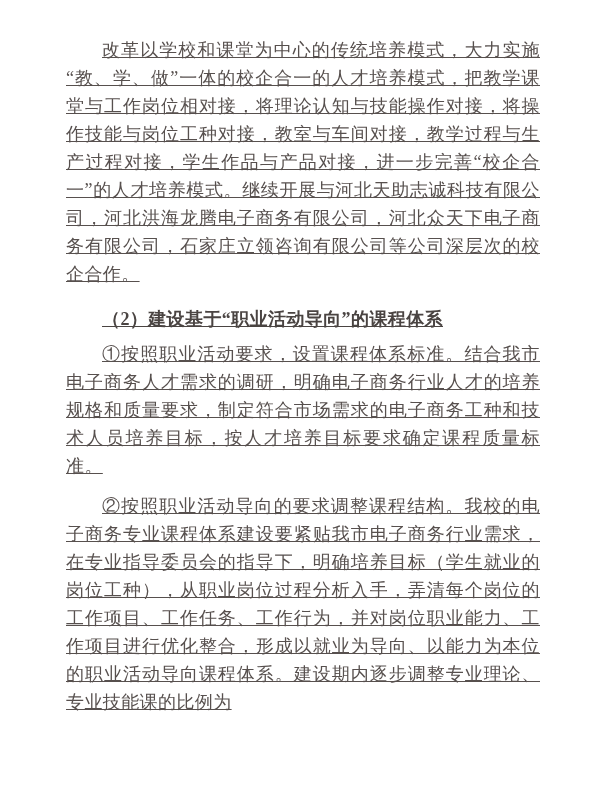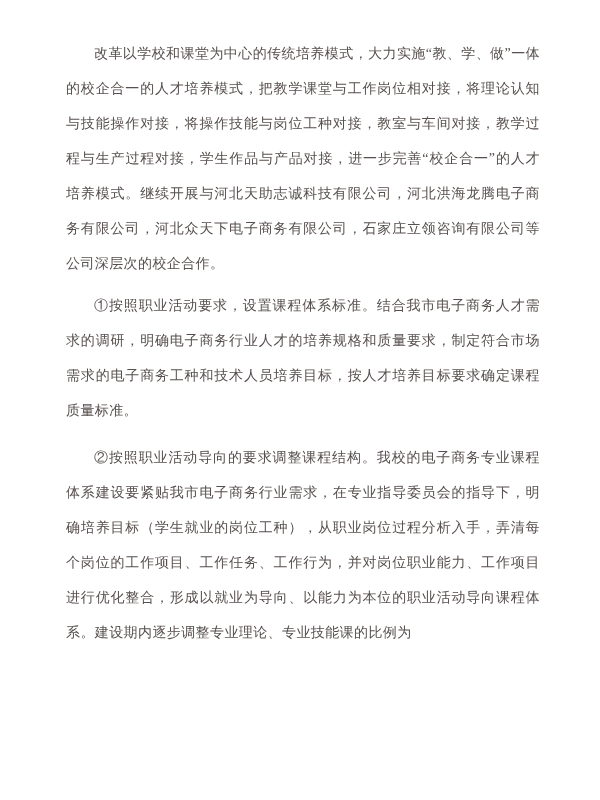--- a/index.html
+++ b/index.html
@@ -16,40 +16,42 @@
     font-family:"Liberation Serif","DejaVu Serif",serif;
   }
   .page{
     box-sizing:border-box;
     width:600px;height:800px;
     padding:36px 60px 0 66px;
     background:var(--bg);
   }
   .page p{
     margin:0;
-    font-size:14px;
-    line-height:35px;
+    font-size:18px;
+    line-height:28px;
     letter-spacing:0.4px;
     color:var(--body-text);
     text-align:justify;
     text-indent:2em;
     word-break:break-all;
+    text-decoration:underline;
   }
   .page p.heading{
     margin:17px 0 3px;
     font-weight:bold;
     color:var(--heading-text);
   }
   .page p.spaced-sm{margin-top:7px;}
   .page p.spaced-md{margin-top:12px;}
 </style>
 </head>
 <body>
 
 <div class="page">
   <p>改革以学校和课堂为中心的传统培养模式，大力实施“教、学、做”一体的校企合一的人才培养模式，把教学课堂与工作岗位相对接，将理论认知与技能操作对接，将操作技能与岗位工种对接，教室与车间对接，教学过程与生产过程对接，学生作品与产品对接，进一步完善“校企合一”的人才培养模式。继续开展与河北天助志诚科技有限公司，河北洪海龙腾电子商务有限公司，河北众天下电子商务有限公司，石家庄立领咨询有限公司等公司深层次的校企合作。</p>
 
+  <p class="heading">（2）建设基于“职业活动导向”的课程体系</p>
 
 
   <p class="spaced-sm">①按照职业活动要求，设置课程体系标准。结合我市电子商务人才需求的调研，明确电子商务行业人才的培养规格和质量要求，制定符合市场需求的电子商务工种和技术人员培养目标，按人才培养目标要求确定课程质量标准。</p>
 
   <p class="spaced-md"><span>②按照职业活动导向的要求调整课程结构。我校的电子商务专业课程体系建设要紧贴我市电子商务行业需求，在专业指导委员会的指导下，明确培养目标（学生就业的岗位工种），从职业岗位过程分析入手，弄清每个岗位的工作项目、工作任务、工作行为，并对岗位职业能力、工作项目进行优化整合，形成以就业为导向、以能力为本位的职业活动导向课程体系。建设期内逐步调整专业理论、专业技能课的比例为 </span></p>
 </div>
 
 </body></html>

